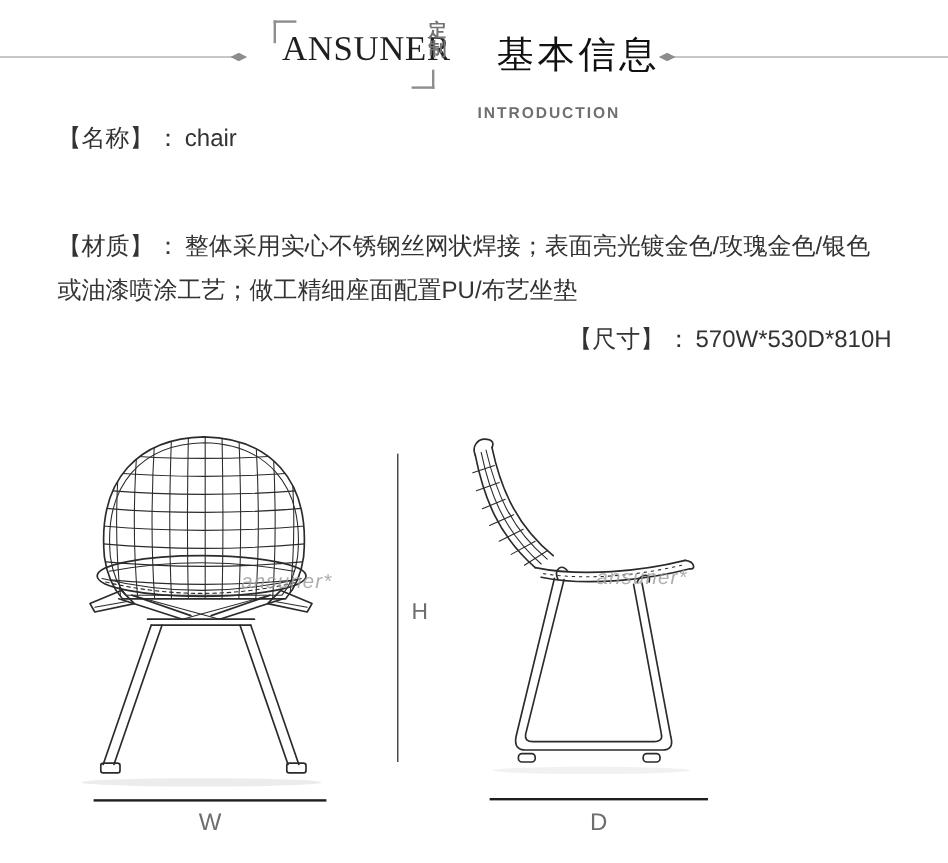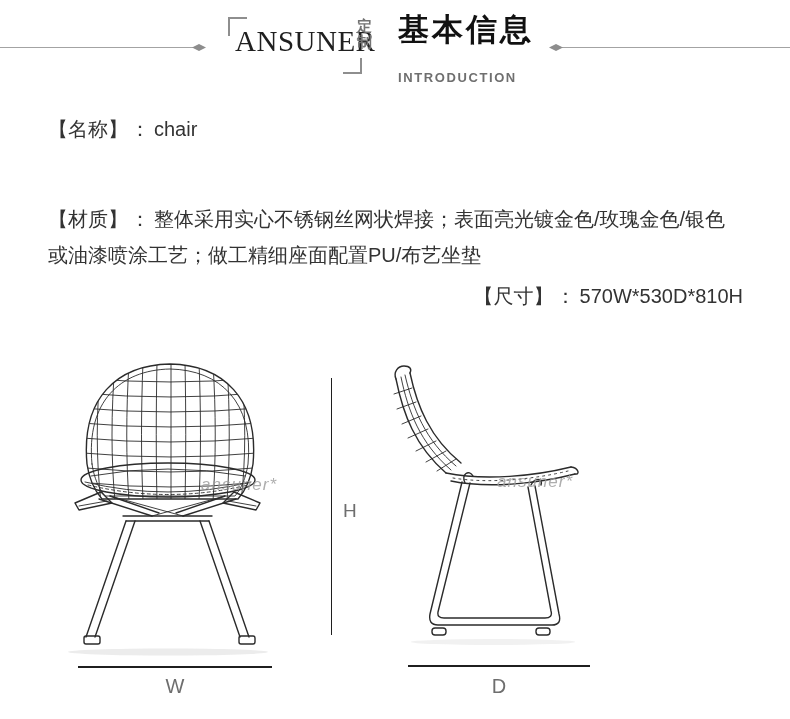--- a/index.html
+++ b/index.html
@@ -18,25 +18,25 @@
   .brand{position:absolute;left:228px;top:13px;width:148px;height:64px;}
   .bracket{position:absolute;}
   .bracket-tl{left:0;top:4px;width:17px;height:17px;border-top:2px solid #8e8e8e;border-left:2px solid #8e8e8e;}
   .bracket-br{left:115px;top:45px;width:17px;height:14px;border-bottom:2px solid #8e8e8e;border-right:2px solid #8e8e8e;}
   .brand-name{position:absolute;left:7px;top:13px;font-family:Liberation Serif, serif;
               font-size:29px;line-height:30px;color:#1f1f1f;letter-spacing:.5px;}
   .brand-suffix{position:absolute;left:129px;top:5px;width:15px;font-size:15px;line-height:16px;
                 font-weight:bold;color:#737373;word-break:break-all;}
 
   .title-block{position:absolute;left:398px;top:12px;}
-  .page-title{margin:0;font-size:31px;line-height:36px;font-weight:bold;color:#111;letter-spacing:3px;}
+  .page-title{margin:16px;font-size:31px;line-height:36px;font-weight:normal;color:#111;letter-spacing:3px;}
   .page-subtitle{margin-top:22px;font-size:13px;color:#6f6f6f;letter-spacing:1.6px;font-weight:bold;}
 
   
-  .spec{position:absolute;left:48px;width:695px;font-size:20px;line-height:26px;color:#333;margin-top:13px;}
+  .spec{position:absolute;left:48px;width:695px;font-size:20px;line-height:26px;color:#333;}
   .spec-1{top:103px;}
   .spec-2{top:144px;}
   .spec-3{top:188px;line-height:36px;}
   .spec-4{top:270px;text-align:right;}
   .spec .colon{margin:0 4px 0 2px;}
 
   
   .chair-svg{position:absolute;}
   .front-svg{left:55px;top:352px;width:245px;height:305px;}
   .side-svg{left:385px;top:352px;width:220px;height:305px;}

